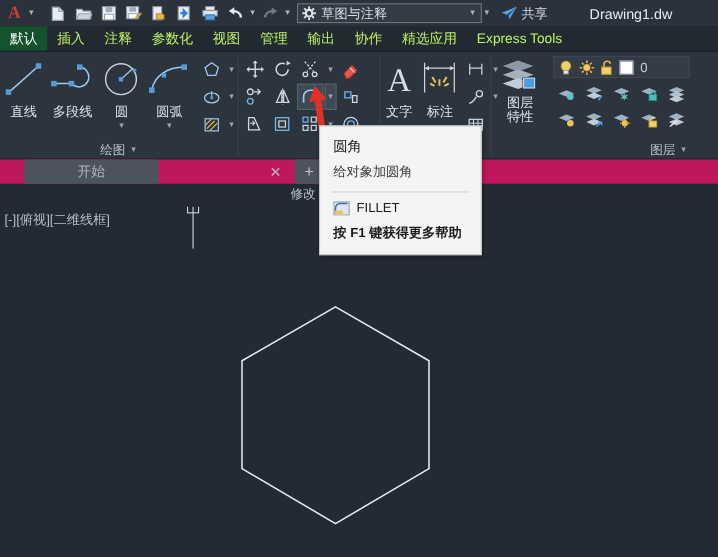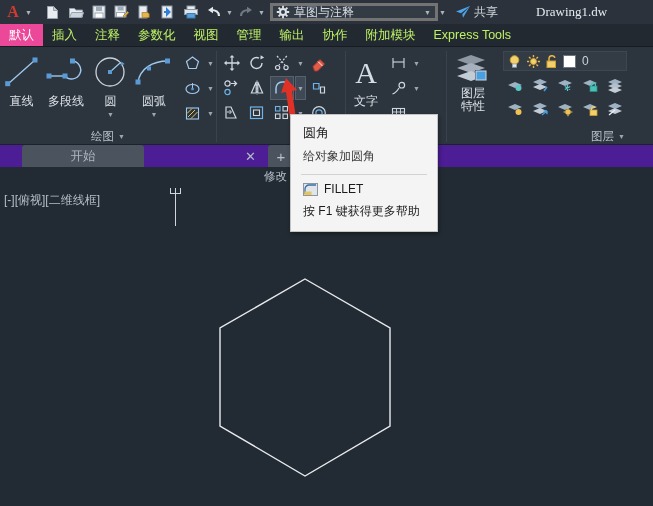--- a/index.html
+++ b/index.html
@@ -30,53 +30,52 @@
   }
   .qat-sep { width: 8px; }
   .qicon {
     width: 23px; height: 22px; display: flex;
     align-items: center; justify-content: center;
   }
   .qicon svg { display: block; }
 
   .ws-box {
     height: 18px; margin-left: 4px;
-    background: #333b45; border: 3px solid #737373;
+    background: #333b45; border: 1px solid #737373;
     display: flex; align-items: center; width: 168px;
     padding-left: 3px;
   }
   .ws-text {
     color: #d7dde3; font-size: 12px; margin-left: 4px;
     white-space: nowrap; overflow: hidden;
   }
   .ws-arrow { margin-left: auto; margin-right: 4px; font-size: 7px; color: #aab4bf; }
   .share {
     display: flex; align-items: center; margin-left: 8px;
   }
   .share-label { color: #cfd6dd; font-size: 12px; margin-left: 3px; }
   .doc-title {
     margin-left: 38px; color: #e6ebf0; font-size: 13px;
     white-space: nowrap;
-    font-family: Liberation Serif, serif;
   }
 
   
   .ribbon-tabs {
     position: absolute; left: 0; top: 24px; width: 653px; height: 23px;
     background: #222931;
     display: flex; align-items: stretch;
     border-bottom: 1px solid #161c22;
   }
   .rtab {
     display: flex; align-items: center; padding: 0 9px;
     color: #bef264; font-size: 12.5px; white-space: nowrap;
     cursor: default;
   }
   .rtab.active {
-    background: #ec4899; color: #ffffff;
+    background: #14532d; color: #ffffff;
   }
 
   
   .ribbon {
     position: absolute; left: 0; top: 47px; width: 653px; height: 98px;
     background: #2c343d;
     display: flex; align-items: stretch;
     border-bottom: 1px solid #1b2229;
   }
   .panel { position: relative; display: flex; flex-direction: column; }
@@ -124,21 +123,21 @@
     display: flex; align-items: center; height: 20px; width: 124px;
     background: #333b45; border: 1px solid #3d4752; padding-left: 3px; gap: 4px;
     margin-top: 2px;
   }
   .layer-ctl .lname { color: #c9d1d9; font-size: 12px; margin-left: 2px; }
   .swatch { width: 13px; height: 13px; background: #ffffff; border: 1px solid #6b7682; }
 
   
   .filetabs {
     position: absolute; left: 0; top: 145px; width: 653px; height: 22px;
-    background: #4c1d95;
+    background: #be185d;
   }
   .ftab {
     position: absolute; top: 0; height: 22px; display: flex; align-items: center;
     justify-content: center; font-size: 12.5px; white-space: nowrap;
   }
   .ftab.inactive {
     background: #4a535e; color: #aeb7c1;
     border-top-left-radius: 3px; border-top-right-radius: 3px;
   }
   .ftab.active {
@@ -188,21 +187,21 @@
   }
   .tt-rule {
     height: 1px; background: #d2d2d2; margin: 9px 10px 0 10px;
   }
   .tt-cmdrow {
     display: flex; align-items: center; gap: 6px; padding: 7px 0 0 12px;
   }
   .tt-cmdicon { width: 15px; height: 13px; display: block; }
   .tt-cmd { color: #1b1b1b; font-size: 12px; font-weight: normal; }
   .tt-help {
-    color: #1b1b1b; font-size: 12px; font-weight: normal; padding: 7px 0 0 12px;
+    color: #1b1b1b; font-size: 12px; font-weight: bold; padding: 7px 0 0 12px;
   }
 
   
   .redarrow { position: absolute; left: 0; top: 0; z-index: 55; pointer-events: none; }
 </style>
 </head>
 <body>
 
 <div id="app">
 
@@ -297,21 +296,21 @@
 
   <div class="ribbon-tabs">
     <div class="rtab active">默认</div>
     <div class="rtab">插入</div>
     <div class="rtab">注释</div>
     <div class="rtab">参数化</div>
     <div class="rtab">视图</div>
     <div class="rtab">管理</div>
     <div class="rtab">输出</div>
     <div class="rtab">协作</div>
-    <div class="rtab">附加模块</div>
+    <div class="rtab">精选应用</div>
     <div class="rtab">Express Tools</div>
   </div>
 
   <div class="ribbon">
 
     <div class="panel" style="width:216px;">
       <div class="panel-body">
         <div class="bigbtn">
           <div class="ic">
             <svg width="40" height="36" viewBox="0 0 40 36">
@@ -513,20 +512,34 @@
       <div class="panel-body">
         <div class="bigbtn" style="width:40px;">
           <div class="ic">
             <svg width="34" height="36" viewBox="0 0 34 36">
               <text x="17" y="29" text-anchor="middle" font-family="Liberation Serif, serif" font-size="30" fill="#d5dce3">A</text>
             </svg>
           </div>
           <div class="lbl">文字</div>
         </div>
 
+        <div class="bigbtn" style="width:44px;">
+          <div class="ic">
+            <svg width="40" height="36" viewBox="0 0 40 36">
+              <line x1="6" y1="3" x2="6" y2="30" stroke="#cfd8e2" stroke-width="1.1"></line>
+              <line x1="33" y1="3" x2="33" y2="30" stroke="#cfd8e2" stroke-width="1.1"></line>
+              <line x1="7" y1="8" x2="32" y2="8" stroke="#cfd8e2" stroke-width="1.1"></line>
+              <path d="M6 8l4-2v4zM33 8l-4-2v4z" fill="#cfd8e2"></path>
+              <g stroke="#e8c45c" stroke-width="1.8">
+                <path d="M19.5 18v6M13 16l3 5M26 16l-3 5M11 22l4 2M28 22l-4 2"></path>
+              </g>
+            </svg>
+          </div>
+          <div class="lbl">标注</div>
+        </div>
 
         <div class="sgrid">
           <div class="srow">
             <div class="sbtn">
               <svg width="17" height="17" viewBox="0 0 17 17">
                 <line x1="3" y1="3" x2="3" y2="13" stroke="#cfd8e2" stroke-width="1.1"></line>
                 <line x1="14" y1="3" x2="14" y2="13" stroke="#cfd8e2" stroke-width="1.1"></line>
                 <line x1="3" y1="7" x2="14" y2="7" stroke="#cfd8e2" stroke-width="1.1"></line>
               </svg>
             </div>

